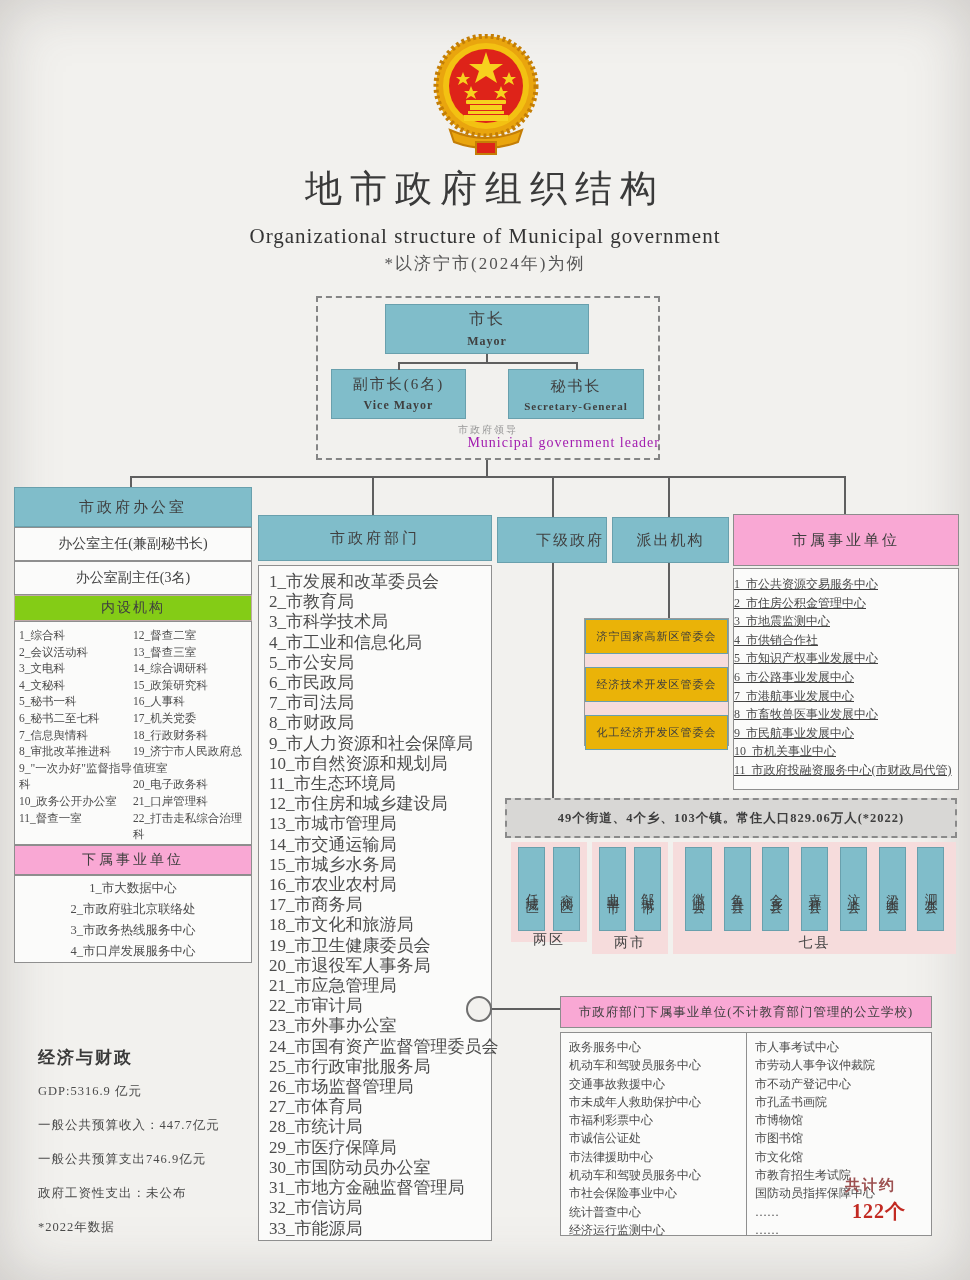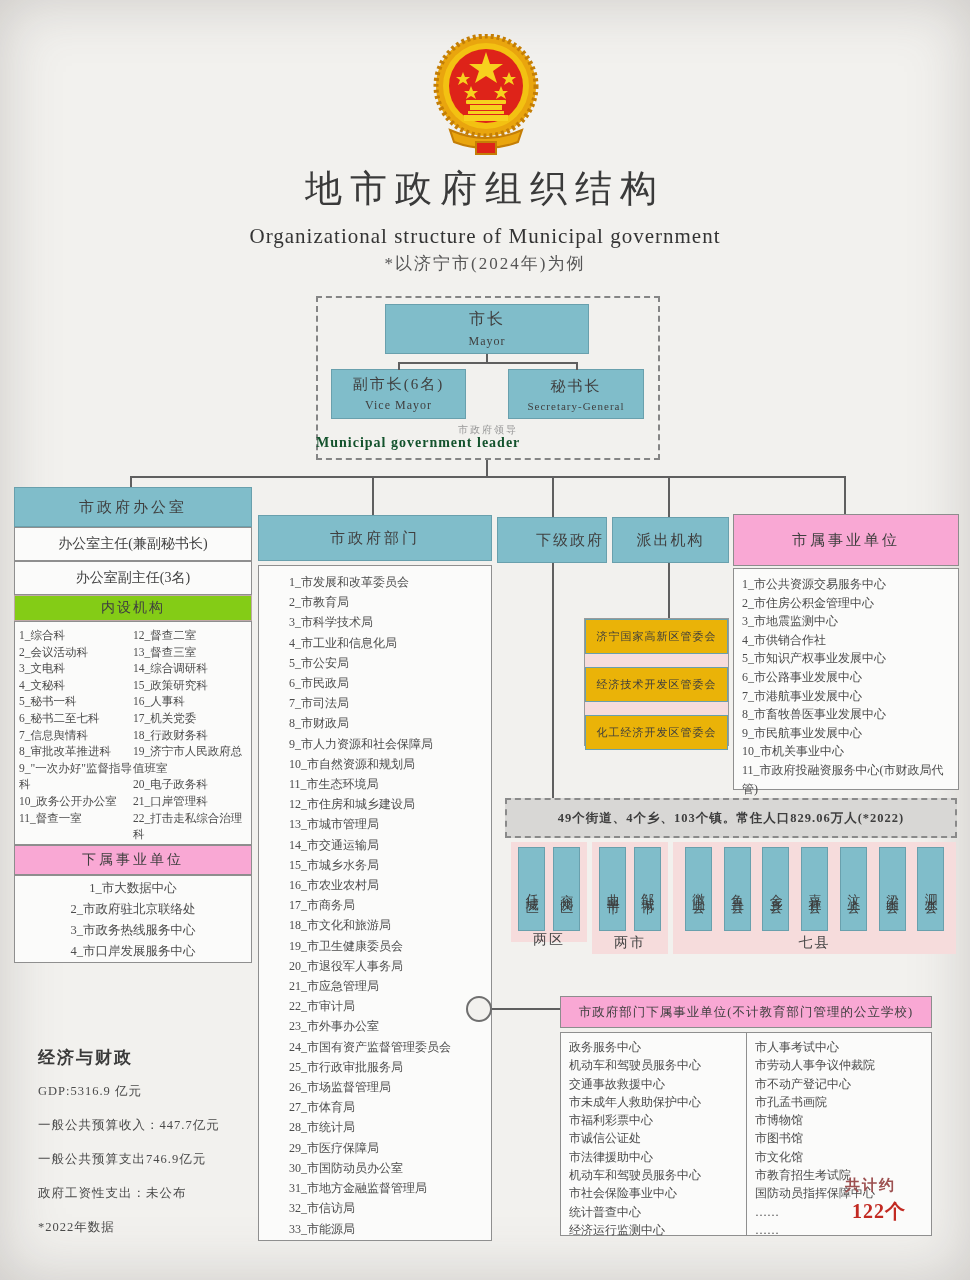--- a/index.html
+++ b/index.html
@@ -10,24 +10,24 @@
   .box{position:absolute;box-sizing:border-box;display:flex;flex-direction:column;
        align-items:center;justify-content:center;text-align:center;}
   .teal{background:#80bdca;border:1px solid #69a0ad;}
   .green{background:#f9a8d4;border:1px solid #8d8d8d;}
   .pink{background:#84cc16;border:1px solid #bfa9a9;}
   .white{background:#fbfbfa;border:1px solid #8f8f8f;}
   .grayband{background:#d8d7d5;border:2px dashed #8a8a8a;}
   .line{position:absolute;background:#5f5f5f;}
   .zh-lg{font-size:16px;letter-spacing:2px;}
   .zh-md{font-size:15px;letter-spacing:2px;}
-  .en-sm{font-size:12px;font-weight:normal;letter-spacing:1px;margin-top:4px;}
+  .en-sm{font-size:12px;font-weight:bold;letter-spacing:1px;margin-top:4px;}
   .hdr-txt{font-size:15px;letter-spacing:3px;}
   .list{position:absolute;box-sizing:border-box;text-align:left;}
-  .li{font-size:12px;line-height:20.2px;color:#4c4c4c;white-space:nowrap;margin-left:20px;}
+  .li{font-size:17px;line-height:20.2px;color:#4c4c4c;white-space:nowrap;}
   .li-sm{font-size:11.5px;line-height:16.6px;color:#4c4c4c;}
   .li-c{font-size:12.5px;line-height:21px;color:#4c4c4c;text-align:center;}
   .li-m{font-size:12px;line-height:18.6px;color:#4c4c4c;}
   .li-d{font-size:12px;line-height:18.3px;color:#4c4c4c;white-space:nowrap;}
   .v-box{writing-mode:vertical-rl;background:#80bdca;border:1px solid #69a0ad;
          width:25px;height:82px;display:inline-flex;align-items:center;justify-content:center;
          font-size:13px;letter-spacing:4px;color:#3d3d3d;}
   .group{position:absolute;background:#f6dcdc;display:flex;flex-direction:column;}
   .vrow{flex:1;display:flex;justify-content:space-evenly;align-items:center;padding-top:5px;}
   .glabel{height:28px;display:flex;align-items:center;justify-content:center;
@@ -73,21 +73,21 @@
   </div>
   <div class="box teal" style="left:331px;top:369px;width:135px;height:50px;">
     <div class="zh-lg" style="font-size:15px;">副市长(6名)</div>
     <div class="en-sm">Vice Mayor</div>
   </div>
   <div class="box teal" style="left:508px;top:369px;width:136px;height:50px;">
     <div class="zh-lg" style="font-size:15px;">秘书长</div>
     <div class="en-sm" style="font-size:11px;">Secretary-General</div>
   </div>
   <div class="abs" style="left:316px;top:423px;width:344px;text-align:center;font-size:10px;color:#999;letter-spacing:2px;">市政府领导</div>
-  <div class="abs" style="left:316px;top:435px;width:344px;text-align:left;font-size:14px;font-weight:bold;color:#14532d;letter-spacing:1px;">Municipal government leader</div>
+  <div class="abs" style="left:316px;top:435px;width:344px;text-align:right;font-size:14px;font-weight:normal;color:#a21caf;letter-spacing:1px;">Municipal government leader</div>
 
   <div class="line" style="left:486px;top:354px;width:2px;height:10px;"></div>
   <div class="line" style="left:398px;top:362px;width:180px;height:2px;"></div>
   <div class="line" style="left:398px;top:362px;width:2px;height:8px;"></div>
   <div class="line" style="left:576px;top:362px;width:2px;height:8px;"></div>
 
   <div class="line" style="left:486px;top:460px;width:2px;height:18px;"></div>
   <div class="line" style="left:130px;top:476px;width:716px;height:2px;"></div>
   <div class="line" style="left:130px;top:476px;width:2px;height:12px;"></div>
   <div class="line" style="left:372px;top:476px;width:2px;height:40px;"></div>
@@ -201,21 +201,21 @@
     <div class="com-row">济宁国家高新区管委会</div>
     <div class="com-gap"></div>
     <div class="com-row">经济技术开发区管委会</div>
     <div class="com-gap"></div>
     <div class="com-row">化工经济开发区管委会</div>
   </div>
 
   <div class="box green" style="left:733px;top:514px;width:226px;height:52px;">
     <div class="hdr-txt">市属事业单位</div>
   </div>
-  <div class="abs white" style="left:733px;top:568px;width:226px;height:222px;padding:6px 8px;">
+  <div class="abs white" style="left:733px;top:568px;width:226px;height:222px;padding:6px 0;text-decoration:underline;">
     <div class="list" style="position:static;">
         <div class="li-m">1_市公共资源交易服务中心</div>
         <div class="li-m">2_市住房公积金管理中心</div>
         <div class="li-m">3_市地震监测中心</div>
         <div class="li-m">4_市供销合作社</div>
         <div class="li-m">5_市知识产权事业发展中心</div>
         <div class="li-m">6_市公路事业发展中心</div>
         <div class="li-m">7_市港航事业发展中心</div>
         <div class="li-m">8_市畜牧兽医事业发展中心</div>
         <div class="li-m">9_市民航事业发展中心</div>

